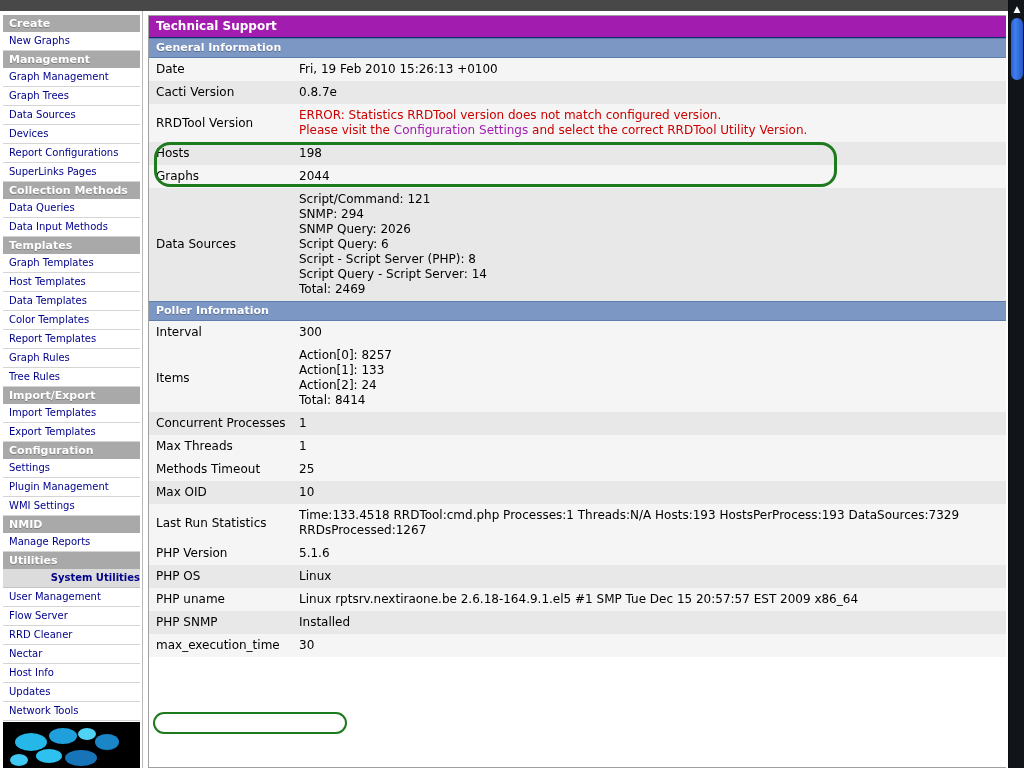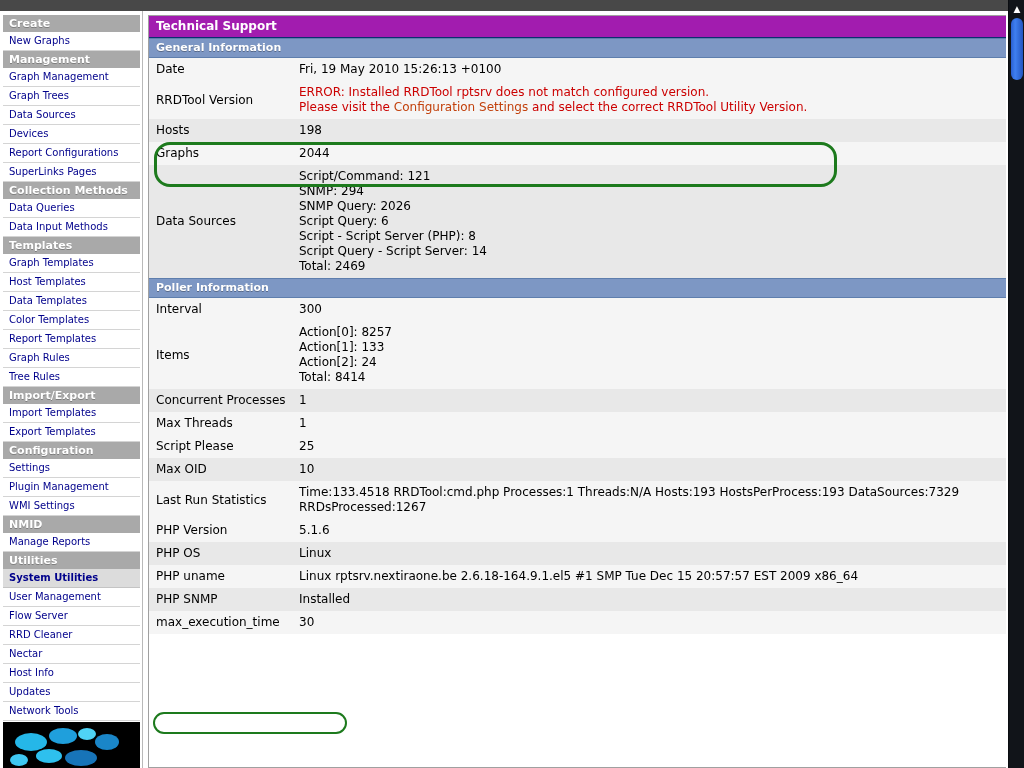--- a/index.html
+++ b/index.html
@@ -81,20 +81,21 @@
     border-bottom: 1px solid #d4d4d4;
     text-decoration: none;
     background: #ffffff;
     cursor: pointer;
     white-space: nowrap;
   }
   .nav-item.active {
     background: #dcdcdc;
     font-weight: bold;
     border-bottom: 1px solid #c4c4c4;
+    text-align: right;
   }
   .nav-logo {
     position: absolute;
     left: 3px; bottom: 0;
     width: 137px; height: 46px;
     background: #000000;
     overflow: hidden;
   }
 
   
@@ -141,21 +142,21 @@
   table.info td {
     padding: 4px 4px 4px 7px;
     vertical-align: middle;
     line-height: 15px;
     border: none;
   }
   td.k { width: 143px; }
   td.v { }
   .multi { white-space: pre-line; line-height: 15px; }
   .err { color: #cb0000; line-height: 15px; }
-  .err a { color: #c2410c; text-decoration: none; }
+  .err a { color: #a21caf; text-decoration: none; }
 
   
   .annot {
     position: absolute;
     border: 3px solid #1d7a1d;
     border-radius: 16px;
     pointer-events: none;
     background: transparent;
   }
   .annot.thin {
@@ -238,27 +239,31 @@
   <div class="main">
 
     <div class="title-bar">Technical Support</div>
 
     <div class="section-bar">General Information</div>
 
     <table class="info">
       <tbody>
         <tr class="odd">
           <td class="k">Date</td>
-          <td class="v">Fri, 19 May 2010 15:26:13 +0100</td>
+          <td class="v">Fri, 19 Feb 2010 15:26:13 +0100</td>
+        </tr>
+        <tr class="even">
+          <td class="k">Cacti Version</td>
+          <td class="v">0.8.7e</td>
         </tr>
         <tr class="odd">
           <td class="k">RRDTool Version</td>
           <td class="v">
             <div class="err">
-              <span>ERROR: Installed RRDTool rptsrv does not match configured version.</span><br>
+              <span>ERROR: Statistics RRDTool version does not match configured version.</span><br>
               <span>Please visit the </span><a href="#">Configuration Settings</a><span> and select the correct RRDTool Utility Version.</span>
             </div>
           </td>
         </tr>
         <tr class="even">
           <td class="k">Hosts</td>
           <td class="v">198</td>
         </tr>
         <tr class="odd">
           <td class="k">Graphs</td>
@@ -293,21 +298,21 @@
           </tr>
           <tr class="even">
             <td class="k">Concurrent Processes</td>
             <td class="v">1</td>
           </tr>
           <tr class="odd">
             <td class="k">Max Threads</td>
             <td class="v">1</td>
           </tr>
           <tr class="odd">
-            <td class="k">Script Please</td>
+            <td class="k">Methods Timeout</td>
             <td class="v">25</td>
           </tr>
           <tr class="even">
             <td class="k">Max OID</td>
             <td class="v">10</td>
           </tr>
           <tr class="odd">
             <td class="k">Last Run Statistics</td>
             <td class="v multi">Time:133.4518 RRDTool:cmd.php Processes:1 Threads:N/A Hosts:193 HostsPerProcess:193 DataSources:7329
 RRDsProcessed:1267</td>

